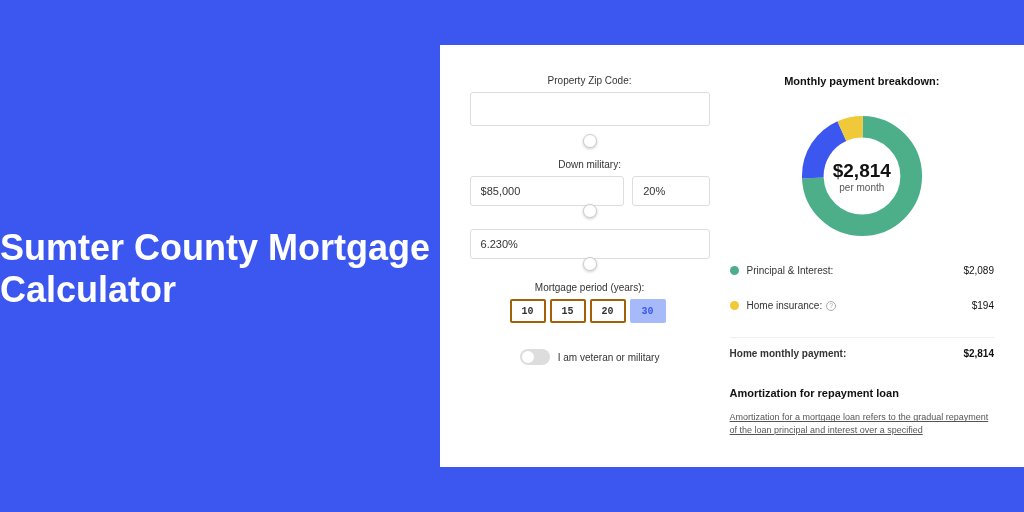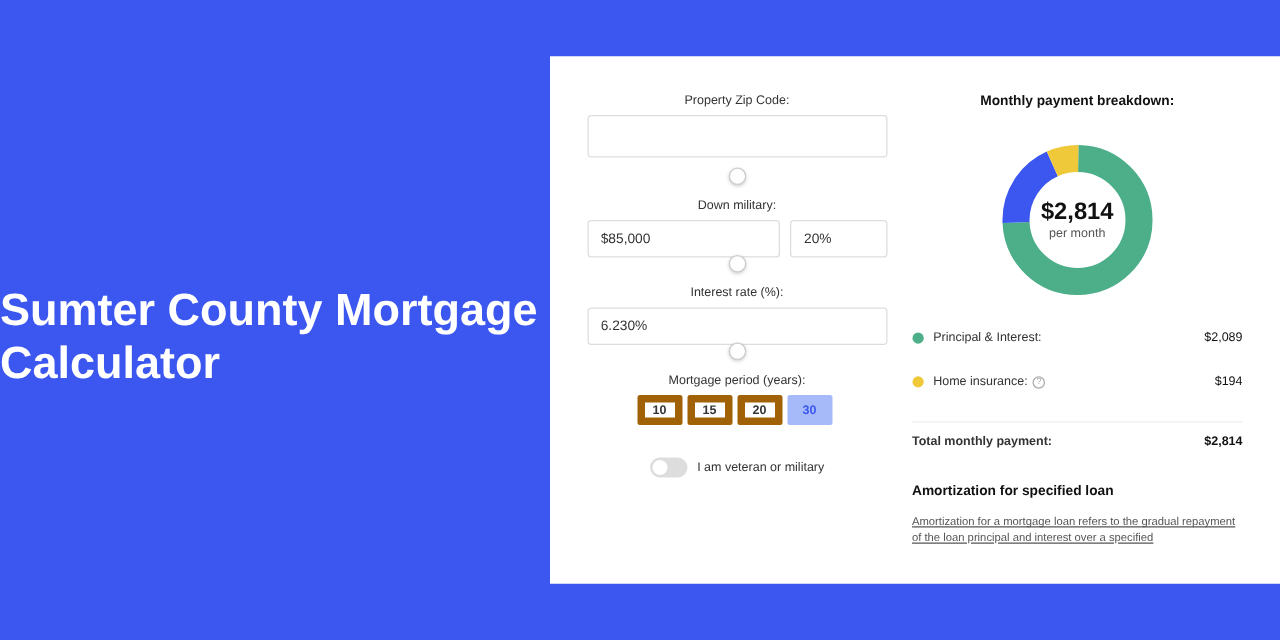--- a/index.html
+++ b/index.html
@@ -106,31 +106,32 @@
     .row-2 .col-a { flex: 2; }
     .row-2 .col-b { flex: 1; }
     .periods {
       display: flex;
       gap: 0;
       margin-bottom: 20px;
     }
     .period-btn {
       width: 36px;
       height: 24px;
-      border: 6px solid #a16207;
+      border: 2px solid #a16207;
       background: #fff;
       font-size: 10px;
       font-weight: 600;
       color: #333;
       display: flex;
       align-items: center;
       justify-content: center;
       cursor: pointer;
       margin-right: 4px;
       border-radius: 2px;
+      font-family: Liberation Mono, monospace;
     }
     .period-btn.active {
       background: #a6b9f8;
       color: #3b57f0;
       border-color: #a6b9f8;
     }
     .toggle-row {
       display: flex;
       align-items: center;
       gap: 8px;
@@ -276,21 +277,20 @@
         <div class="col-b">
           <input class="text-input" value="20%" style="">
         </div>
       </div>
       <div class="slider-track">
         <div class="slider-line"></div>
         <div class="slider-fill" id="fill-dp" style="width: 20%;"></div>
         <div class="slider-thumb" id="thumb-dp" style="left: 20%;"></div>
       </div>
 
-      <div class="field-label">Interest rate (%):</div>
       <input class="text-input" value="6.230%" style="">
       <div class="slider-track">
         <div class="slider-line"></div>
         <div class="slider-fill" id="fill-ir" style="width: 31%;"></div>
         <div class="slider-thumb" id="thumb-ir" style="left: 31%;"></div>
       </div>
 
       <div class="field-label">Mortgage period (years):</div>
       <div class="periods" id="periods">
           <div class="period-btn">10</div>
@@ -334,26 +334,26 @@
           </div>
           <div class="legend-row">
             <span class="legend-dot" style="background: rgb(240, 201, 59);"></span>
             <span class="legend-label">
               <span>Home insurance:</span>
               <span class="info-icon">?</span>
             </span>
             <span class="legend-val">$194</span>
           </div>
           <div class="legend-row total">
-            <span class="legend-label" style="margin-left: 0px;">Total monthly payment:</span>
+            <span class="legend-label" style="margin-left: 0px;">Home monthly payment:</span>
             <span class="legend-val">$2,814</span>
           </div>
         </div>
 
       <div class="amort-card" style="border:none;">
-        <div class="amort-title">Amortization for specified loan</div>
+        <div class="amort-title">Amortization for repayment loan</div>
         <div class="amort-text">Amortization for a mortgage loan refers to the gradual repayment of the loan principal and interest over a specified</div>
       </div>
 
     </div>
 
   </div>
 </div>
 
 </body></html>

